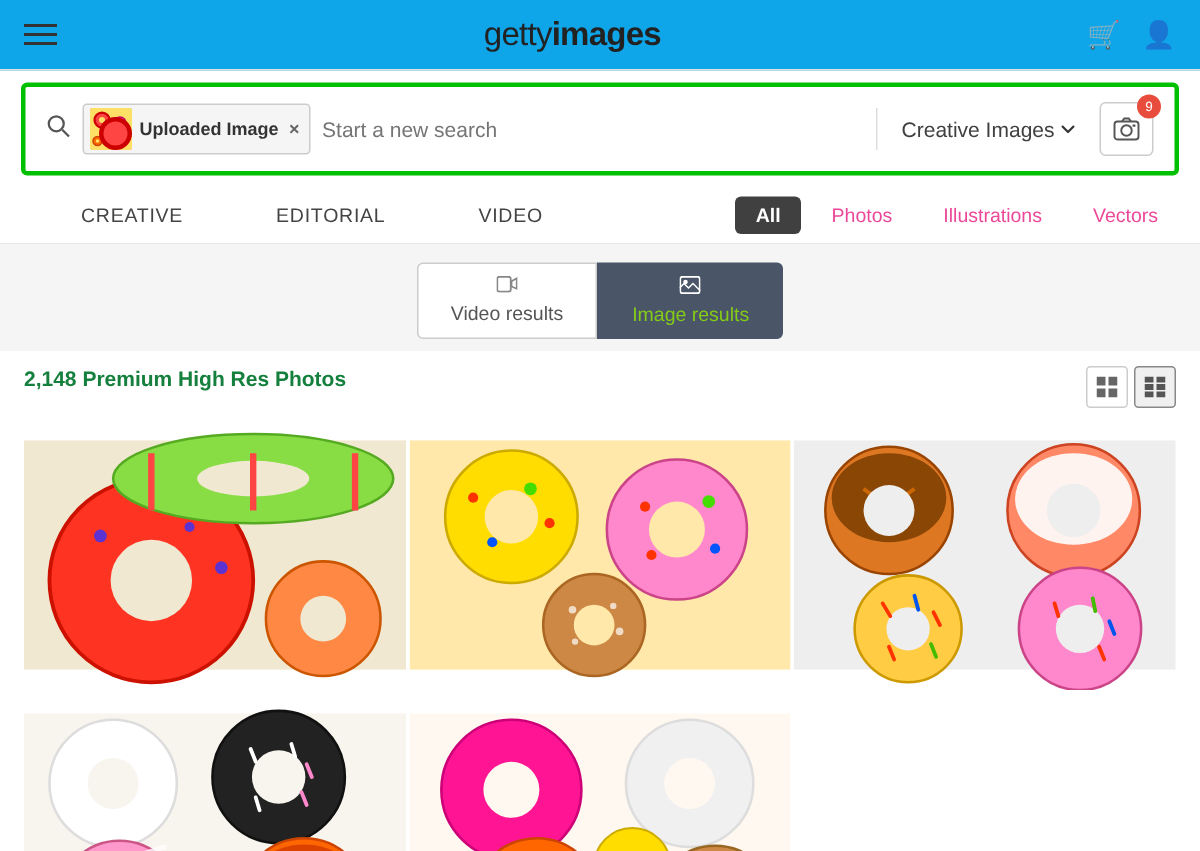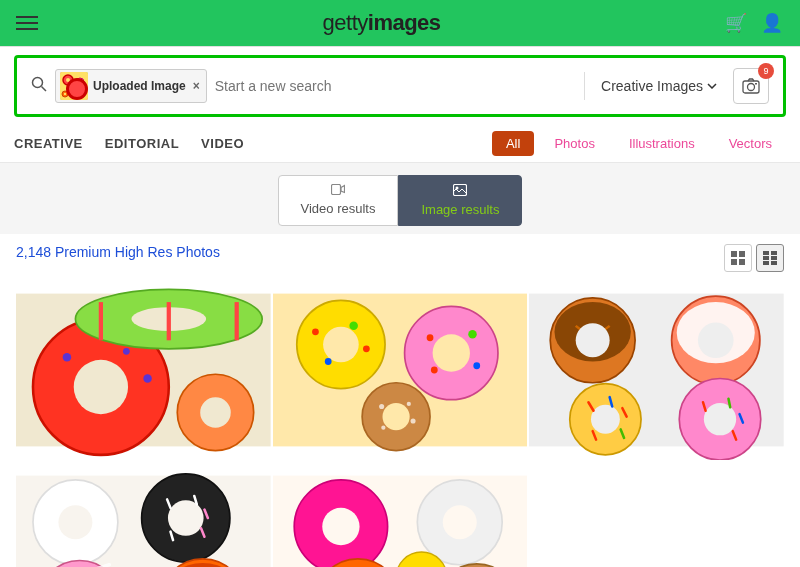--- a/index.html
+++ b/index.html
@@ -5,21 +5,21 @@
     * { box-sizing: border-box; margin: 0; padding: 0; }
     body { font-family: Arial, Helvetica, sans-serif; background: #fff; width: 800px; min-height: 567px; overflow: hidden; }
 
     
     .header {
       display: flex;
       align-items: center;
       justify-content: space-between;
       padding: 10px 16px;
       border-bottom: 1px solid #e0e0e0;
-      background: #22c55e;
+      background: #0ea5e9;
     }
     .header-logo {
       font-size: 22px;
       font-weight: bold;
       letter-spacing: -0.5px;
       color: #222;
       flex: 1;
       text-align: center;
     }
     .header-logo span.getty { font-weight: 400; }
@@ -146,43 +146,44 @@
       border-bottom: 1px solid #e8e8e8;
       gap: 0;
     }
     .nav-left {
       display: flex;
       gap: 22px;
       align-items: center;
     }
     .nav-item {
       font-size: 13px;
-      font-weight: 700;
+      font-weight: 400;
       color: #444;
       cursor: pointer;
       letter-spacing: 0.5px;
       text-transform: uppercase;
+      margin-left: 40px;
     }
     .nav-right {
       display: flex;
       gap: 6px;
       align-items: center;
       margin-left: auto;
     }
     .filter-btn {
       padding: 5px 14px;
       font-size: 13px;
       border-radius: 4px;
       cursor: pointer;
       border: none;
     }
     .filter-btn.active {
-      background: #c2410c;
+      background: #404040;
       color: #fff;
-      font-weight: 400;
+      font-weight: 700;
     }
     .filter-btn.inactive {
       background: transparent;
       color: #ec4899;
     }
 
     
     .results-toggle {
       display: flex;
       justify-content: center;
@@ -215,22 +216,22 @@
     
     .results-info {
       padding: 10px 16px 4px;
       background: #fff;
       display: flex;
       align-items: flex-start;
       justify-content: space-between;
     }
     .results-count {
       font-size: 14px;
-      font-weight: 400;
-      color: #1d4ed8;
+      font-weight: 700;
+      color: #15803d;
     }
     .results-desc {
       font-size: 12px;
       color: #666;
       margin-top: 2px;
     }
     .grid-options {
       display: flex;
       gap: 4px;
       align-items: center;

